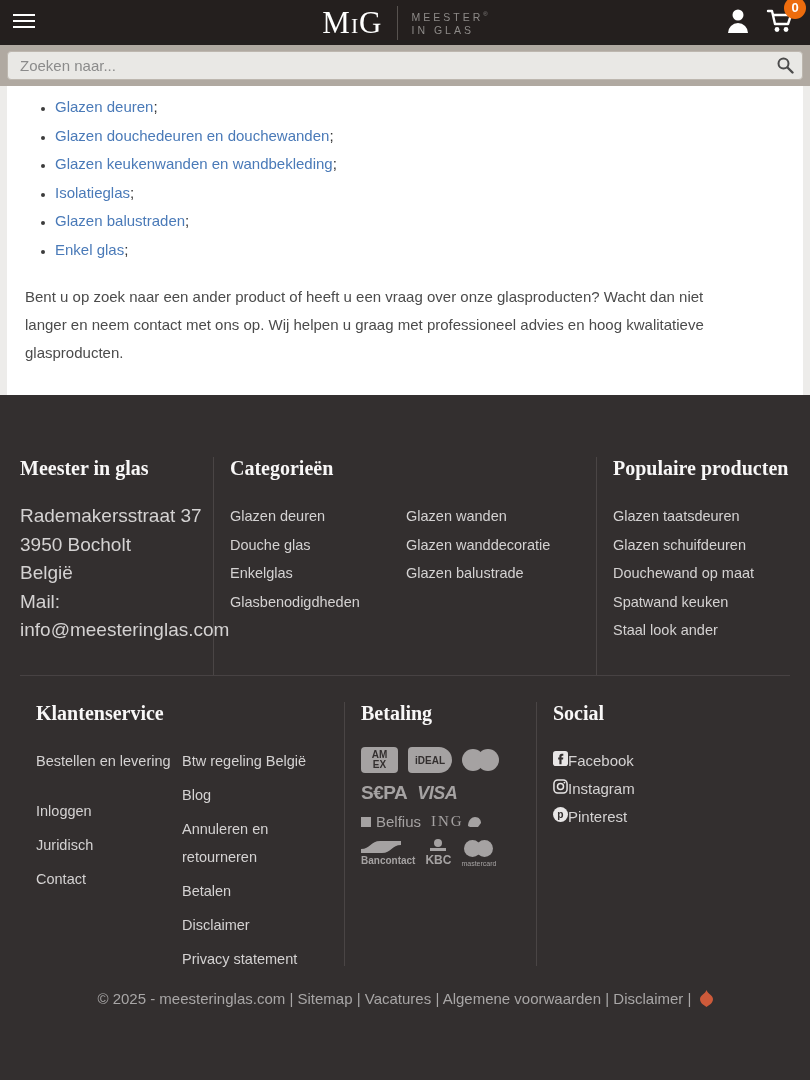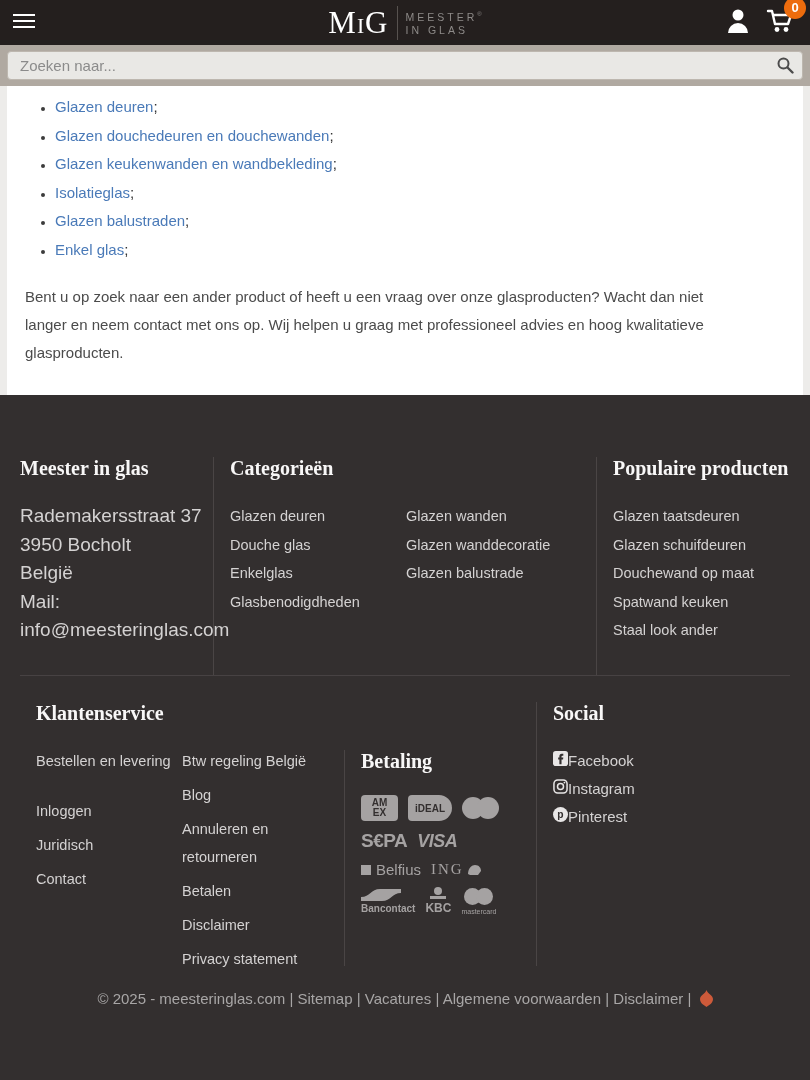--- a/index.html
+++ b/index.html
@@ -4,21 +4,21 @@
 <style>
   * { margin:0; padding:0; box-sizing:border-box; }
   html,body { width:810px; height:1080px; overflow:hidden; background:#edecea;
               font-family:"Liberation Sans", sans-serif; }
 
   
   .site-header { height:45px; background:#241f1e; display:flex; align-items:center;
                  position:relative; padding:0 14px; }
   .hamburger { width:22px; cursor:pointer; position:absolute; left:13px; top:14px; }
   .hamburger span { display:block; height:2px; background:#fff; margin-bottom:4px; }
-  .logo-group { margin:8px auto; display:flex; align-items:center; gap:8px; }
+  .logo-group { margin:8px auto; display:flex; align-items:center; gap:14px; }
   .mig-mark { color:#fff; font-family:"Liberation Serif", serif; font-size:31px;
               letter-spacing:1px; line-height:1; }
   .mig-mark .mig-i { font-size:0.70em; }
   .logo-divider { width:1px; height:34px; background:#57524f; }
   .logo-sub { color:#8d8a88; font-size:10.5px; letter-spacing:3px; line-height:13px; }
   .logo-sub sup { font-size:6px; letter-spacing:0; }
   .header-icons { position:absolute; right:10px; top:0; height:45px; display:flex;
                   align-items:center; gap:16px; }
   .cart-wrap { position:relative; padding-right:6px; }
   .cart-badge { position:absolute; top:-11px; right:-6px; width:22px; height:22px;
@@ -56,21 +56,21 @@
   .f-col2 .subcols { display:flex; }
   .f-sub1 { width:176px; }
   .f-link { display:block; font-size:14.5px; line-height:28.5px; }
   .f-col3 { flex:1; border-left:1px solid #4a4545; padding-left:16px; }
   .f-hr { border-top:1px solid #474243; margin:0 20px; }
   .f-mid { display:flex; height:290px; padding:26px 36px 0; }
   .f-service { width:308px; display:flex; }
   .f-service .links { display:flex; }
   .f-svc-col { width:146px; padding-right:8px; }
   .f-svc-col .f-link { line-height:28px; margin-bottom:6px; }
-  .f-pay { width:192px; border-left:1px solid #4a4545; padding-left:16px;margin-top:48px; }
+  .f-pay { width:192px; border-left:1px solid #4a4545; padding-left:16px; }
   .f-social { flex:1; border-left:1px solid #4a4545; padding-left:16px; }
   .service-inner { width:100%; }
 
   
   .pay-row { display:flex; align-items:center; gap:10px; margin-bottom:9px; }
   .pi { color:#a5a2a2; }
   .pi-amex { width:37px; height:26px; background:#a5a2a2; border-radius:4px; color:#332f2f;
              font-weight:bold; font-size:10px; line-height:10px; display:flex;
              flex-direction:column; align-items:center; justify-content:center; }
   .pi-ideal { width:44px; height:26px; background:#a5a2a2; border-radius:4px 13px 13px 4px;

